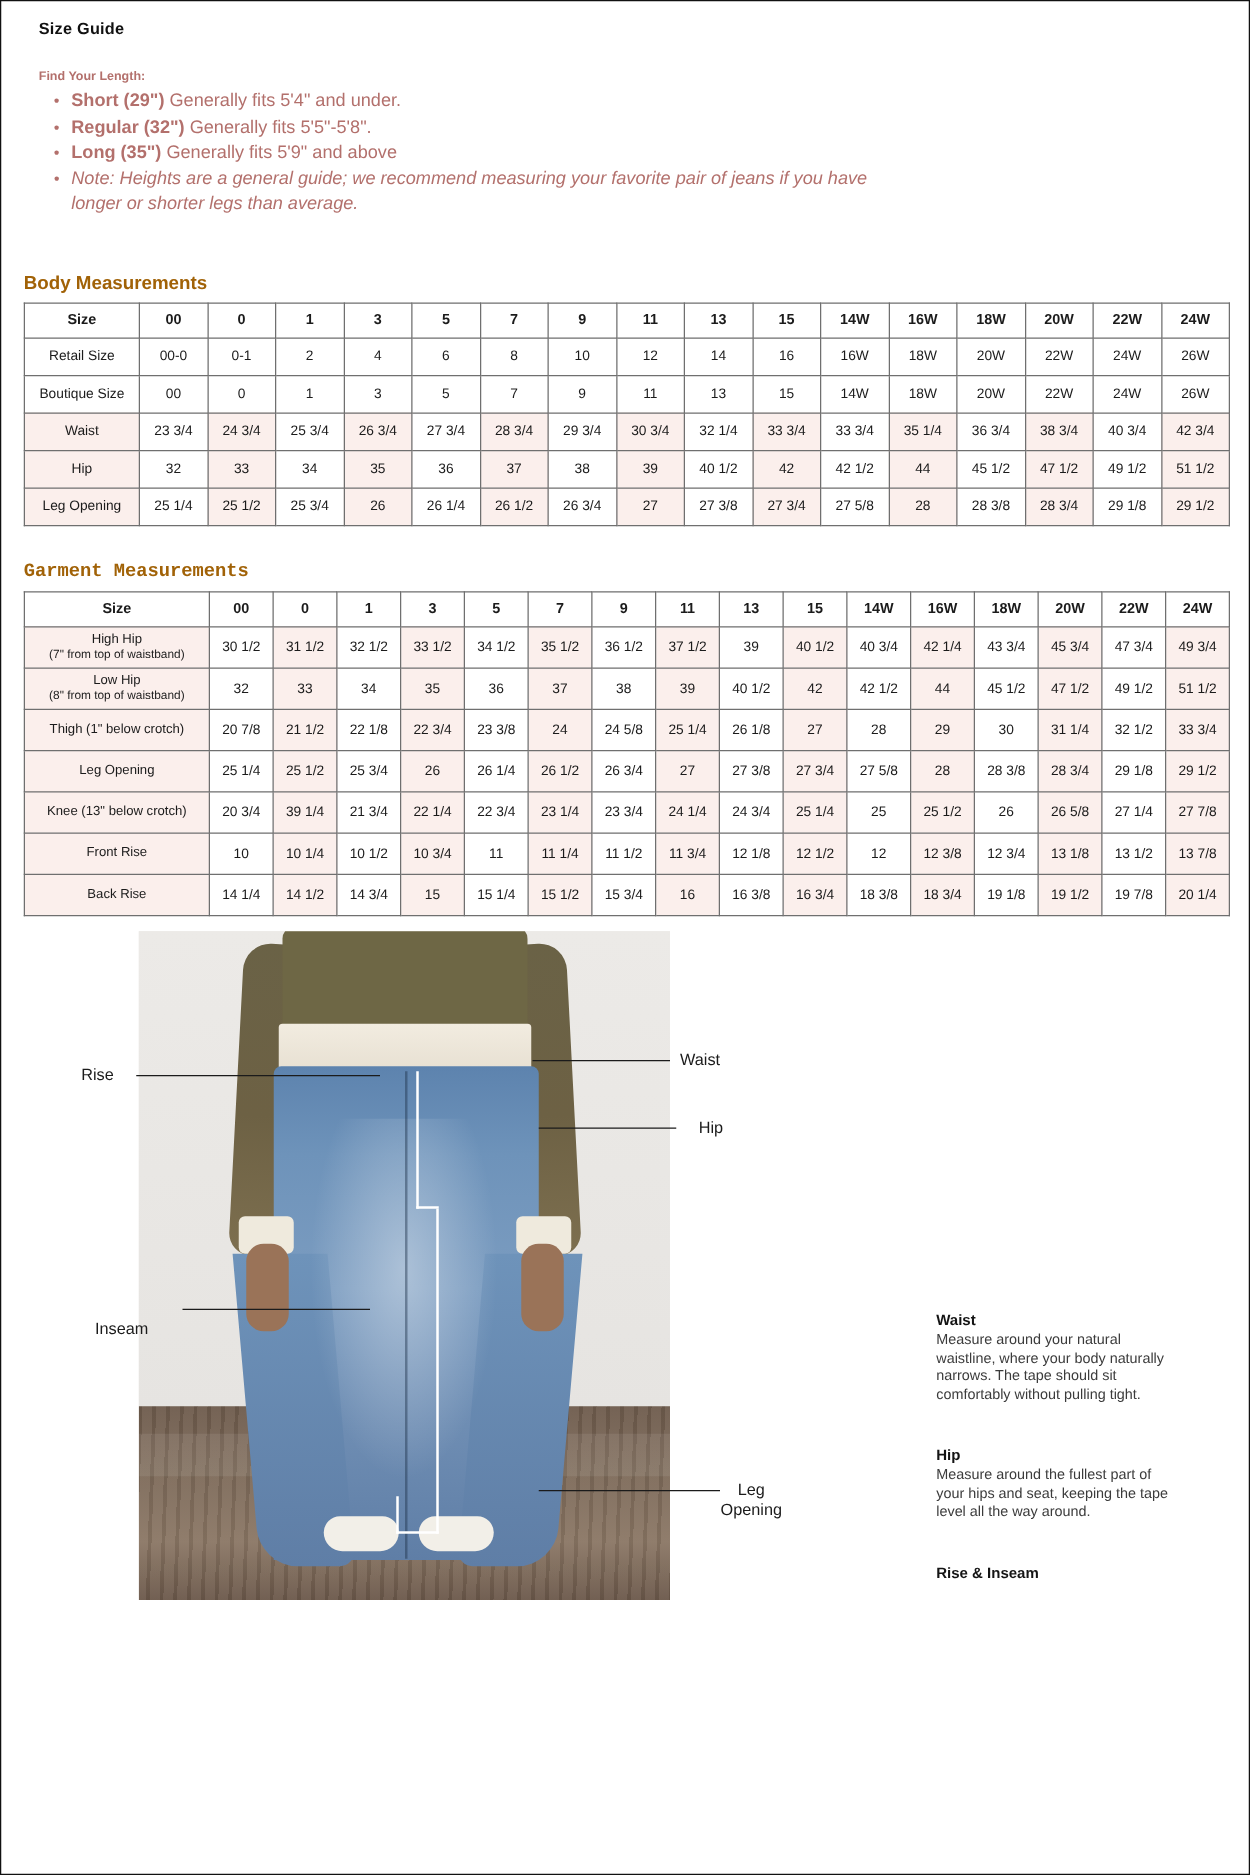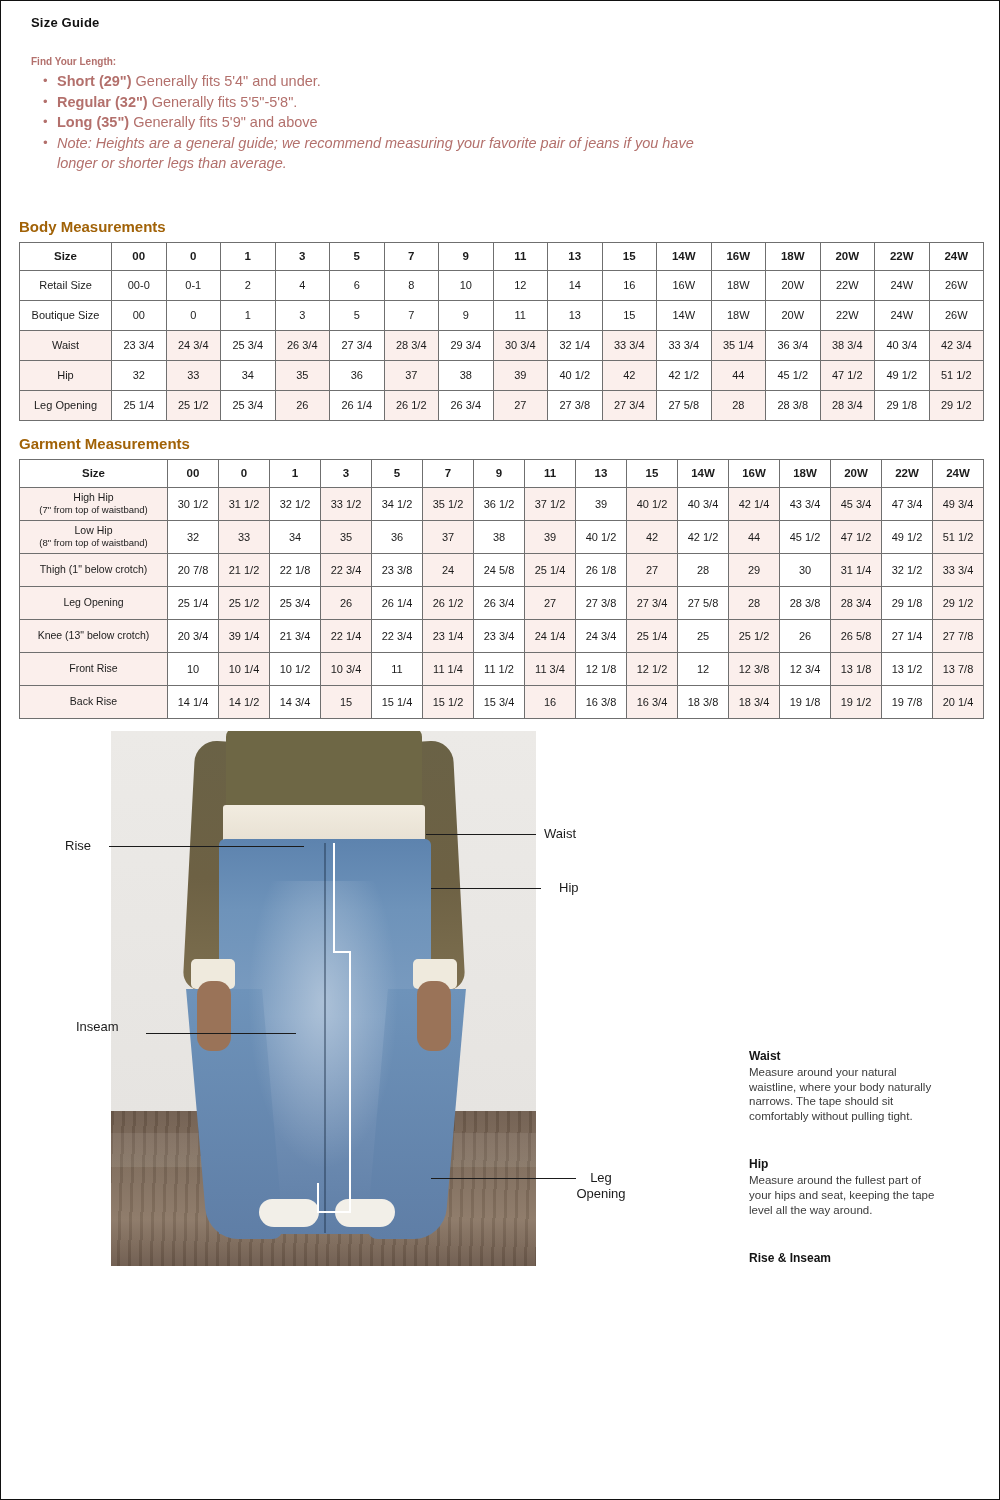--- a/index.html
+++ b/index.html
@@ -55,21 +55,21 @@
   ul.length-list li b { font-weight:bold; }
   ul.length-list li.note { font-style:italic; }
   ul.length-list li.note span { display:block; }
 
   
   .sec-title {
     font-size:15px; font-weight:bold; color:#a16207;
     padding:0 0 7px 18px;
   }
   .sec-title.body-sec { margin-top:44px; }
-  .sec-title.garment-sec { margin-top:14px; }
+  .sec-title.garment-sec { margin-top:28px;font-family:Liberation Mono, monospace; }
 
   
   .table-wrap { padding:0 18px; }
   table.sz {
     width:964px;
     border-collapse:collapse;
     table-layout:fixed;
     background:#fff;
   }
   table.sz td, table.sz th {
@@ -571,21 +571,21 @@
 
     <div class="cal-line" style="left:108px; top:115px; width:195px;"></div>
     <div class="cal-line" style="left:425px; top:103px; width:110px;"></div>
     <div class="cal-line" style="left:430px; top:157px; width:110px;"></div>
     <div class="cal-line" style="left:145px; top:302px; width:150px;"></div>
     <div class="cal-line" style="left:430px; top:447px; width:145px;"></div>
 
     <div class="callout left" style="left:64px; top:107px;">Rise</div>
     <div class="callout right" style="left:543px; top:95px;">Waist</div>
     <div class="callout right" style="left:558px; top:149px;">Hip</div>
-    <div class="callout left" style="left:75px; top:288px;">Inseam</div>
+    <div class="callout left" style="left:75px; top:310px;">Inseam</div>
     <div class="callout rightwrap" style="left:566px; top:439px; width:68px;">
       <div>Leg</div>
       <div>Opening</div>
     </div>
   </div>
 
   <div class="notes">
     <div class="note-block">
       <h4>Waist</h4>
       <p>Measure around your natural waistline, where your body naturally narrows. The tape should sit comfortably without pulling tight.</p>

